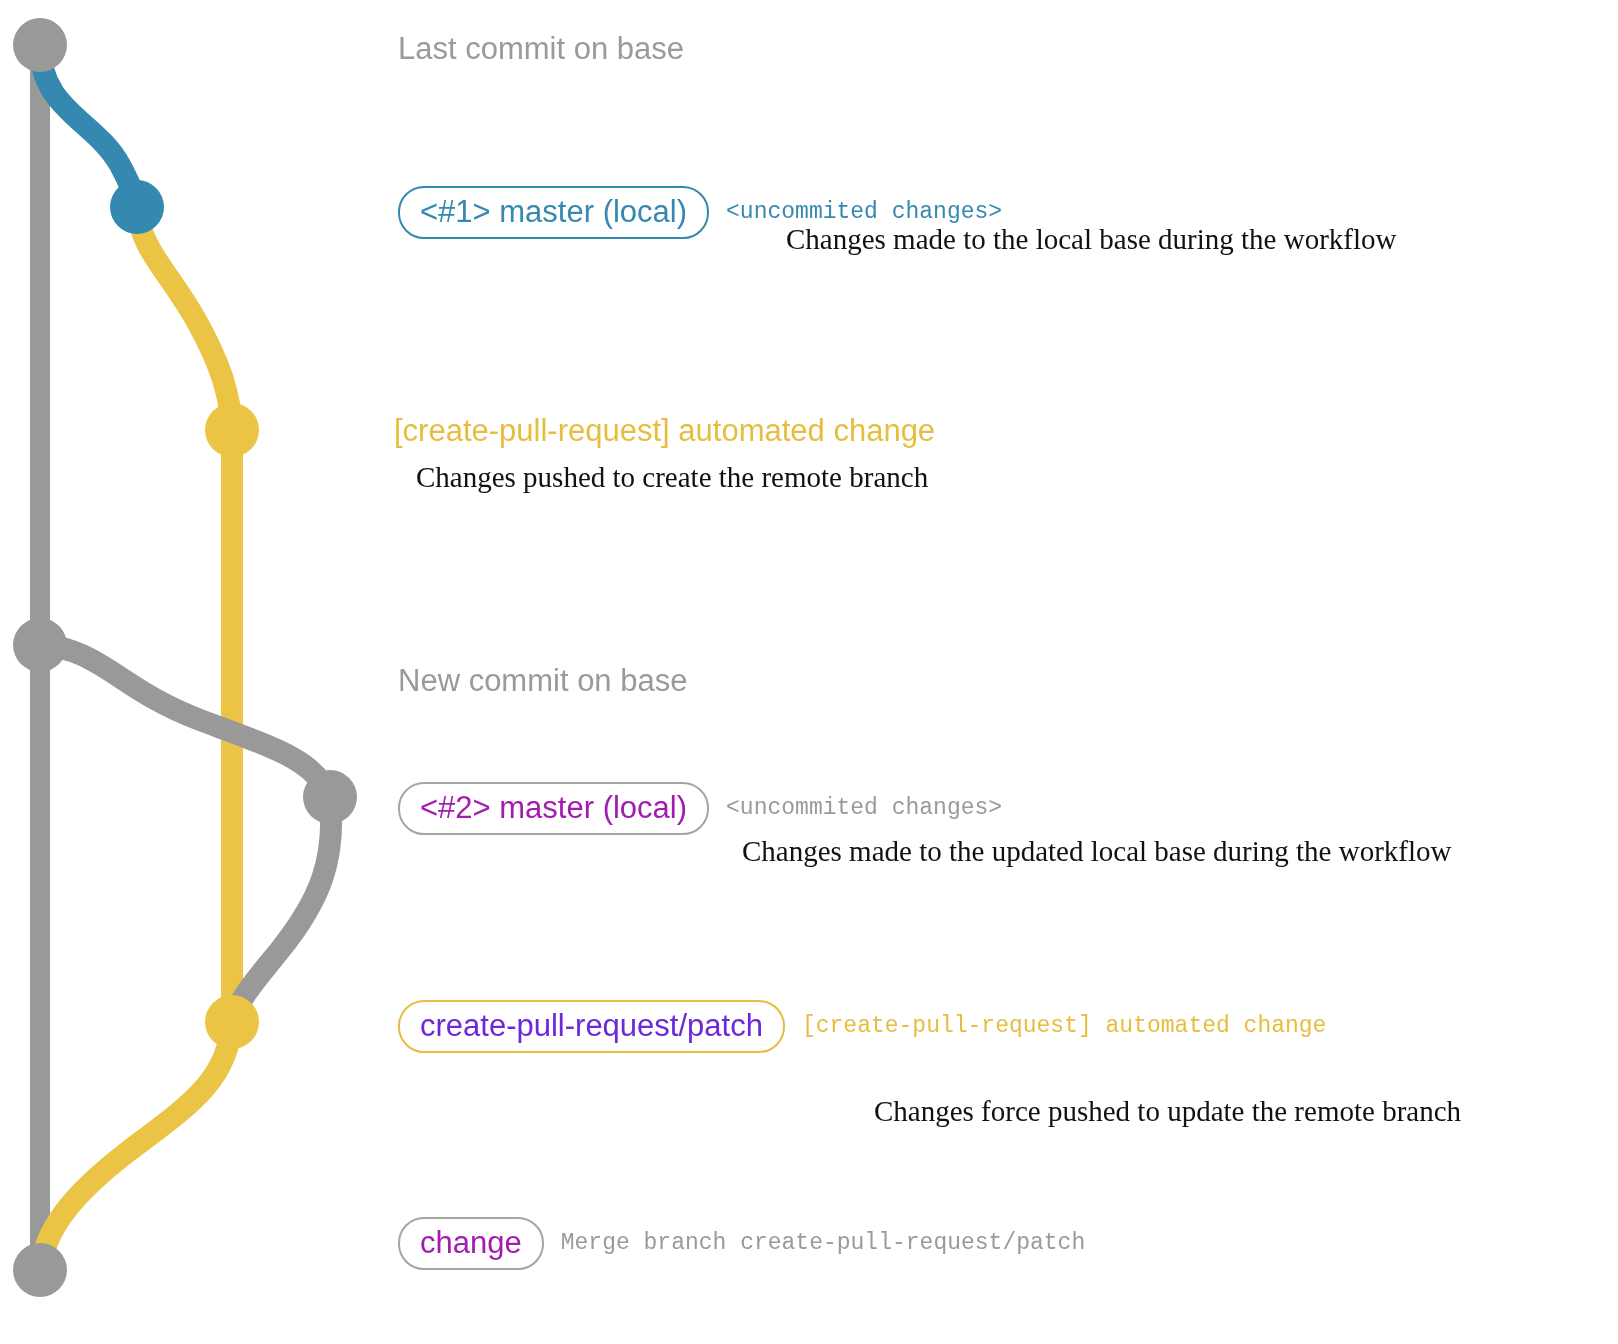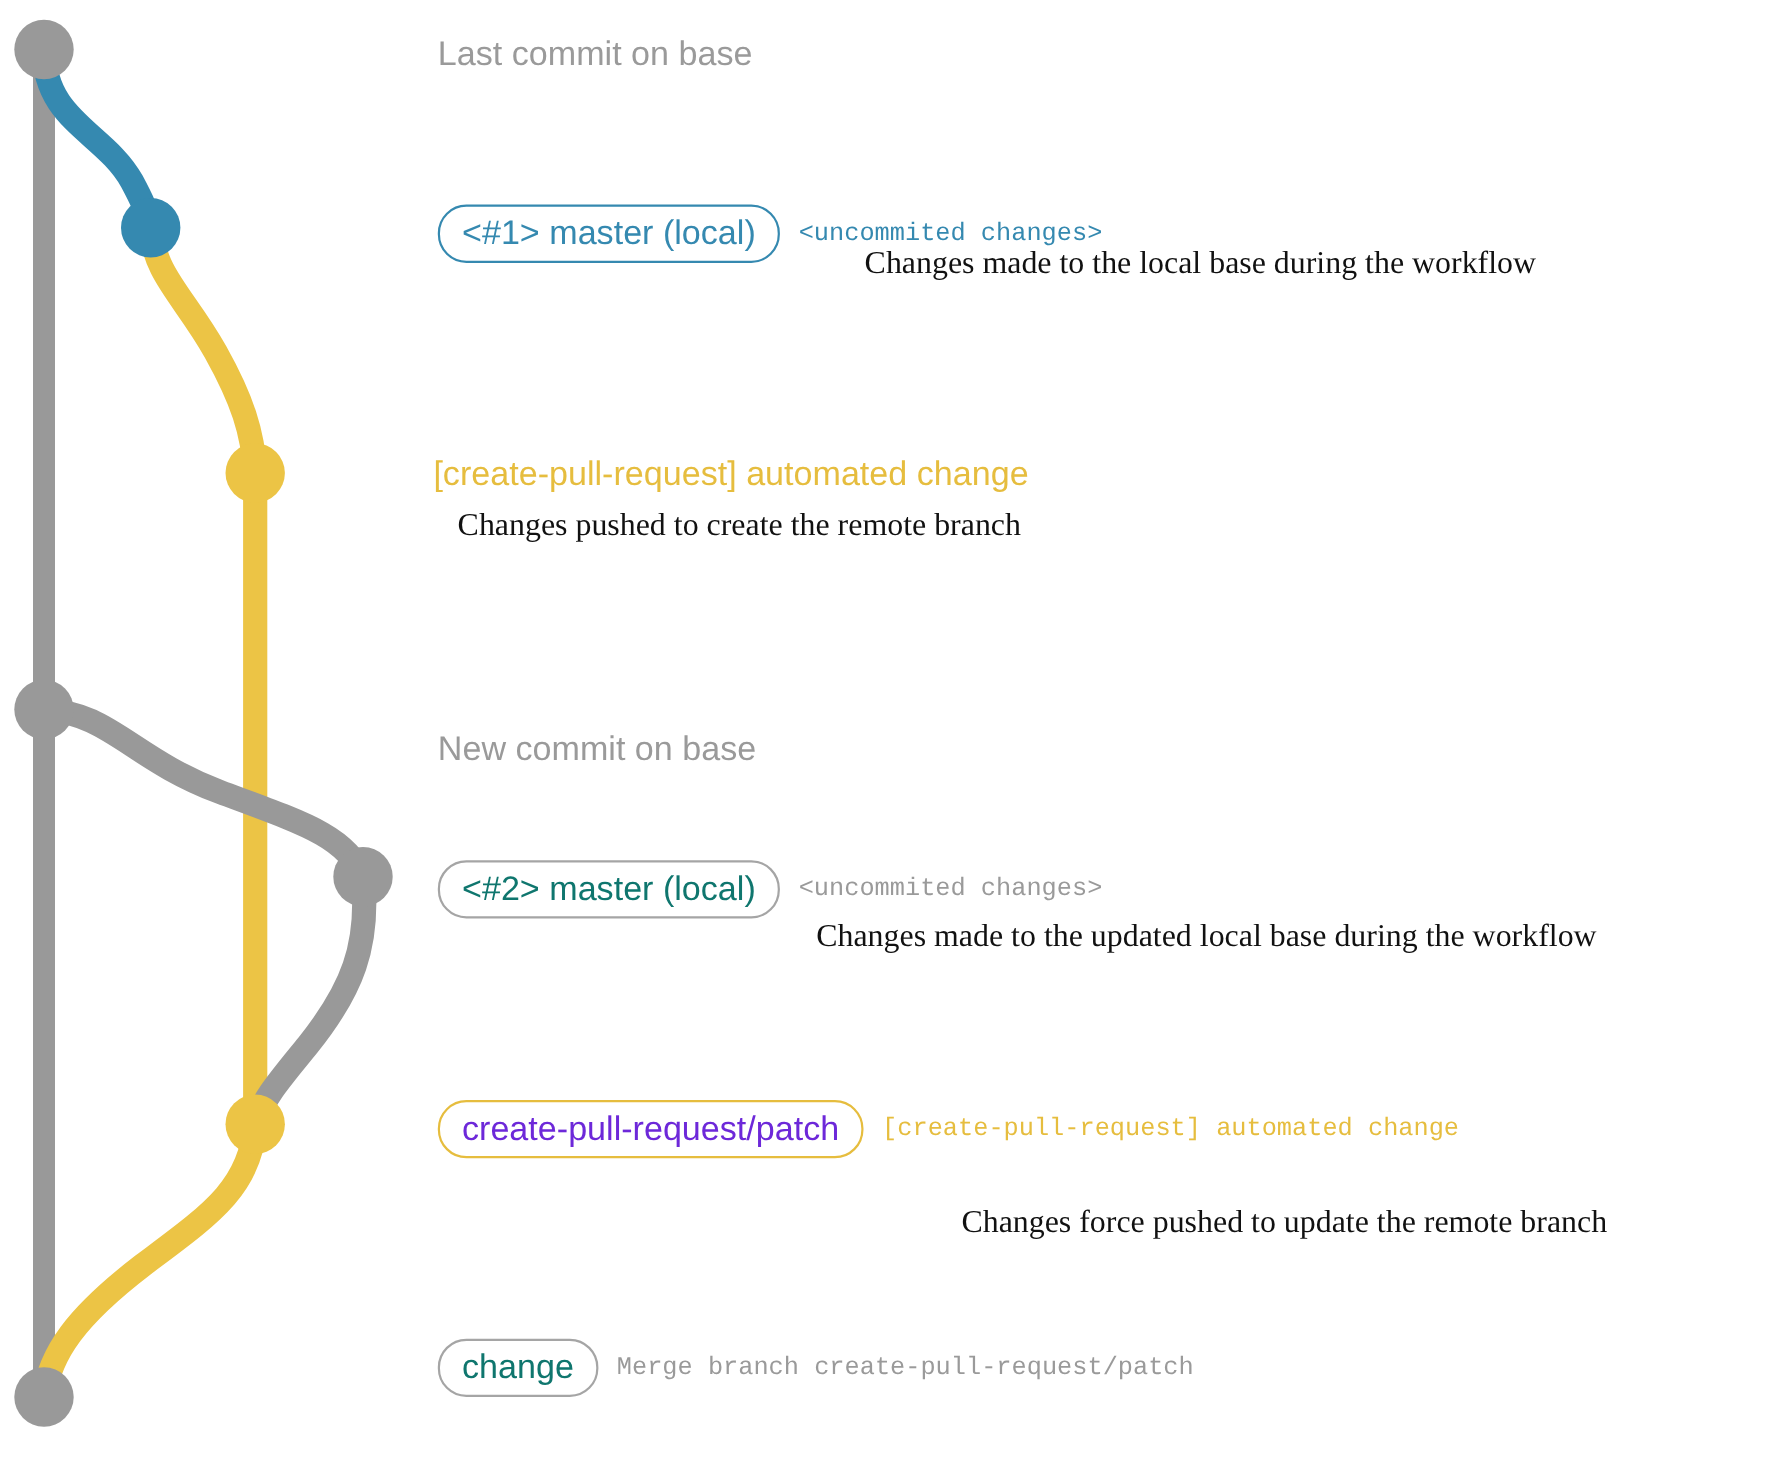--- a/index.html
+++ b/index.html
@@ -67,21 +67,21 @@
     box-sizing: border-box;
     border-radius: 26px;
     border-style: solid;
     border-width: 2.5px;
     padding: 8px 20px 10px 20px;
     font-size: 31px;
     line-height: 1;
     background: #ffffff;
   }
   .pill.blue { border-color: #3589b0; color: #3589b0; }
-  .pill.grey { border-color: #a5a5a5; color: #0f766e; }
+  .pill.grey { border-color: #a5a5a5; color: #a21caf; }
   .pill.gold { border-color: #e6bd3e; color: #6d28d9; }
 
   .tagtitle {
     font-size: 23px;
     line-height: 1;
     margin-left: 17px;
     white-space: nowrap;
     font-family: Liberation Mono, monospace;
   }
   .tagtitle.blue { color: #3589b0; }

